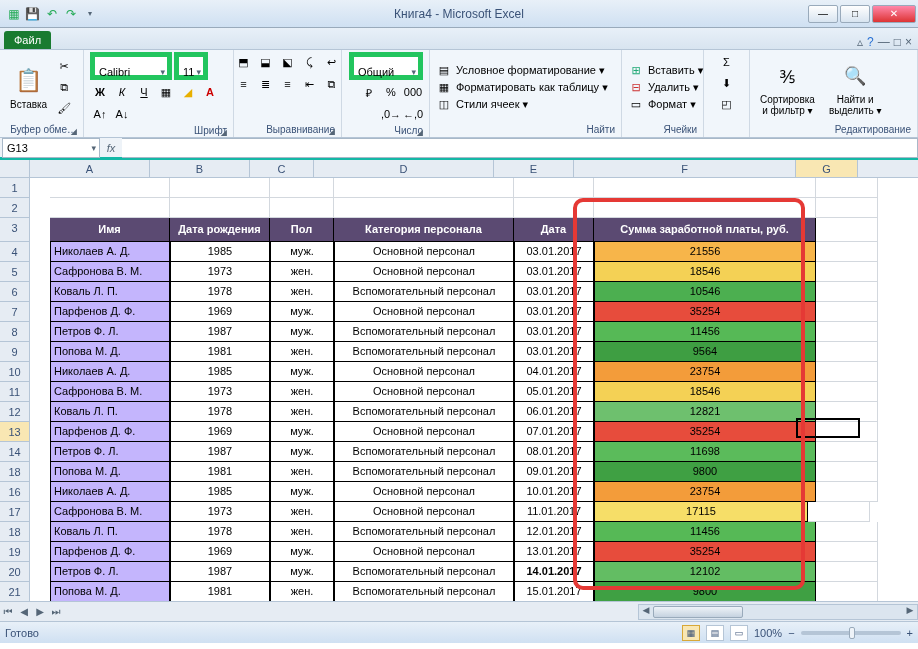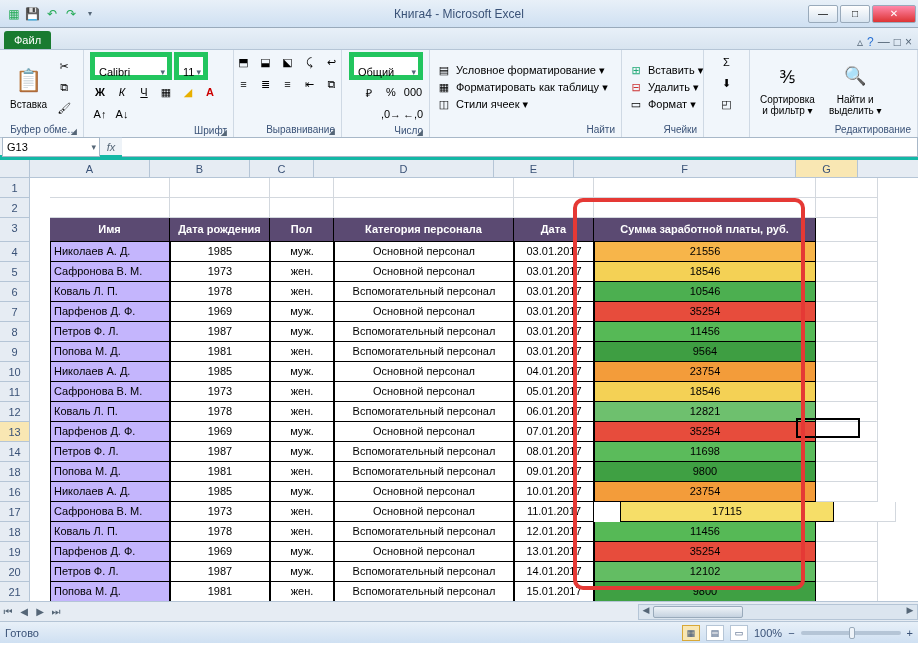--- a/index.html
+++ b/index.html
@@ -31,21 +31,21 @@
 .bigbtn .ic { width:32px; height:32px; display:flex; align-items:center; justify-content:center; font-size:22px; }
 .smrow { display:flex; gap:2px; }
 .smbtn { width:20px; height:20px; border:1px solid transparent; display:flex; align-items:center; justify-content:center; font-size:11px; border-radius:2px; }
 .combo { height:28px; border:5px solid #22c55e; background:#fff; font-size:11px; padding:12px 14px 1px 4px; position:relative; display:inline-flex; align-items:center;}
 .combo::after{content:"▾"; position:absolute; right:2px; color:#567; font-size:9px;}
 .stylesbody { display:flex; flex-direction:column; gap:1px; font-size:11px;}
 .stylerow { display:flex; align-items:center; gap:4px; white-space:nowrap; }
 .stylerow .ic { width:16px; height:16px; display:inline-flex; align-items:center; justify-content:center; }
 
 
-.fbar { height:22px; border-bottom:5px solid #14b8a6; display:flex; align-items:center; font-size:11px; background:#eef3f8;}
+.fbar { height:22px; border-bottom:3px solid #14b8a6; display:flex; align-items:center; font-size:11px; background:#eef3f8;}
 .namebox { width:98px; height:20px; border:1px solid #a8b8c8; background:#fff; margin-left:2px; display:flex; align-items:center; padding:0 4px; position:relative;}
 .namebox::after{content:"▾"; position:absolute; right:3px; color:#567; font-size:9px;}
 .fx { width:22px; text-align:center; font-style:italic; color:#567; }
 .finput { flex:1; height:20px; border:1px solid #a8b8c8; border-left:none; background:#fff;}
 
 
 .gridwrap { position:relative; height:441px; overflow:hidden; }
 .corner { position:absolute; left:0; top:0; width:30px; height:18px; background:#e6ecf3; border-right:1px solid #b5c5d6; border-bottom:1px solid #b5c5d6;}
 .colhdrs { position:absolute; left:30px; top:0; right:0; height:18px; display:flex; background:#e6ecf3; border-bottom:1px solid #b5c5d6;}
 .colhdr { border-right:1px solid #b5c5d6; text-align:center; font-size:11px; color:#3a5277; line-height:18px;}
@@ -444,21 +444,21 @@
         <div class="cell bcell" style="width: 80px;">10.01.2017</div>
         <div class="cell salcell" style="width: 222px; background: rgb(243, 156, 58);">23754</div>
         <div class="cell " style="width: 62px;"></div>
       </div>
       <div class="row ">
         <div class="cell namecell" style="width: 120px;">Сафронова В. М.</div>
         <div class="cell bcell" style="width: 100px;">1973</div>
         <div class="cell bcell" style="width: 64px;">жен.</div>
         <div class="cell bcell" style="width: 180px;">Основной персонал</div>
         <div class="cell bcell" style="width: 80px;">11.01.2017</div>
-        <div class="cell salcell" style="width: 214px; background: rgb(246, 222, 104); margin-left: 26px;">17115</div>
+        <div class="cell salcell" style="width: 214px; background: rgb(246, 222, 104);">17115</div>
         <div class="cell " style="width: 62px;"></div>
       </div>
       <div class="row ">
         <div class="cell namecell" style="width: 120px;">Коваль Л. П.</div>
         <div class="cell bcell" style="width: 100px;">1978</div>
         <div class="cell bcell" style="width: 64px;">жен.</div>
         <div class="cell bcell" style="width: 180px;">Вспомогательный персонал</div>
         <div class="cell bcell" style="width: 80px;">12.01.2017</div>
         <div class="cell salcell" style="width: 222px; background: rgb(86, 185, 86);">11456</div>
         <div class="cell " style="width: 62px;"></div>
@@ -470,21 +470,21 @@
         <div class="cell bcell" style="width: 180px;">Основной персонал</div>
         <div class="cell bcell" style="width: 80px;">13.01.2017</div>
         <div class="cell salcell" style="width: 222px; background: rgb(231, 76, 60);">35254</div>
         <div class="cell " style="width: 62px;"></div>
       </div>
       <div class="row ">
         <div class="cell namecell" style="width: 120px;">Петров Ф. Л.</div>
         <div class="cell bcell" style="width: 100px;">1987</div>
         <div class="cell bcell" style="width: 64px;">муж.</div>
         <div class="cell bcell" style="width: 180px;">Вспомогательный персонал</div>
-        <div class="cell bcell" style="width: 80px;">14.01.2017</div>
+        <div class="cell bcell" style="width: 80px; font-weight: bold;">14.01.2017</div>
         <div class="cell salcell" style="width: 222px; background: rgb(99, 189, 99);">12102</div>
         <div class="cell " style="width: 62px;"></div>
       </div>
       <div class="row ">
         <div class="cell namecell" style="width: 120px;">Попова М. Д.</div>
         <div class="cell bcell" style="width: 100px;">1981</div>
         <div class="cell bcell" style="width: 64px;">жен.</div>
         <div class="cell bcell" style="width: 180px;">Вспомогательный персонал</div>
         <div class="cell bcell" style="width: 80px;">15.01.2017</div>
         <div class="cell salcell" style="width: 222px; background: rgb(63, 160, 67);">9800</div>

